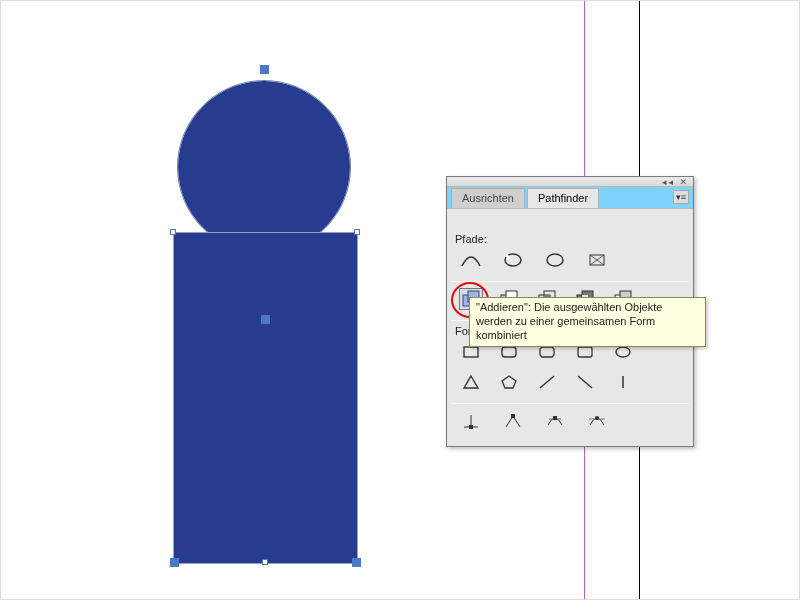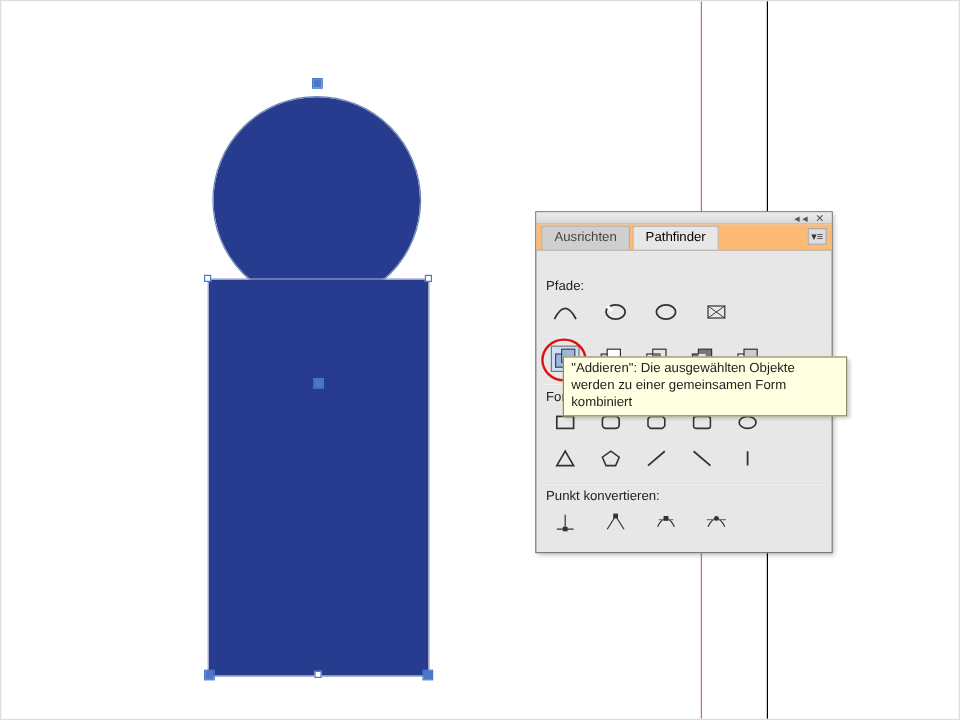--- a/index.html
+++ b/index.html
@@ -55,21 +55,21 @@
     background: linear-gradient(#ececec,#d8d8d8);
     border-bottom: 1px solid #b8b8b8;
     position: relative;
   }
   .panel-titlebar .sys {
     position: absolute; right: 4px; top: 0; font-size: 9px; color: #555;
     letter-spacing: 2px; cursor: pointer;
   }
   .tabs {
     display: flex; align-items: flex-end;
-    background: #fdba74; padding: 0 4px; height: 22px;
+    background: #7dd3fc; padding: 0 4px; height: 22px;
     border-bottom: 1px solid #b8b8b8;
     position: relative;
   }
   .tab {
     padding: 3px 10px 4px; margin-right: 2px;
     background: #cfcfcf; color: #444;
     border: 1px solid #b0b0b0; border-bottom: none;
     border-radius: 2px 2px 0 0;
     font-size: 11px;
     cursor: pointer;
@@ -255,21 +255,20 @@
           </svg>
         </div>
       <div class="tool">
           <svg width="18" height="16">
             <line x1="9" y1="2" x2="9" y2="14" stroke="#333" stroke-width="1.5"></line>
           </svg>
         </div>
     </div>
 
     <div class="sep"></div>
-    <div class="section-label">Punkt konvertieren:</div>
     <div class="icon-row">
       <div class="tool">
           <svg width="18" height="16">
             <line x1="9" y1="2" x2="9" y2="14" stroke="#333"></line>
             <line x1="2" y1="14" x2="16" y2="14" stroke="#333"></line>
             <rect x="7" y="12" width="4" height="4" fill="#333"></rect>
           </svg>
         </div>
       <div class="tool">
           <svg width="18" height="16">

